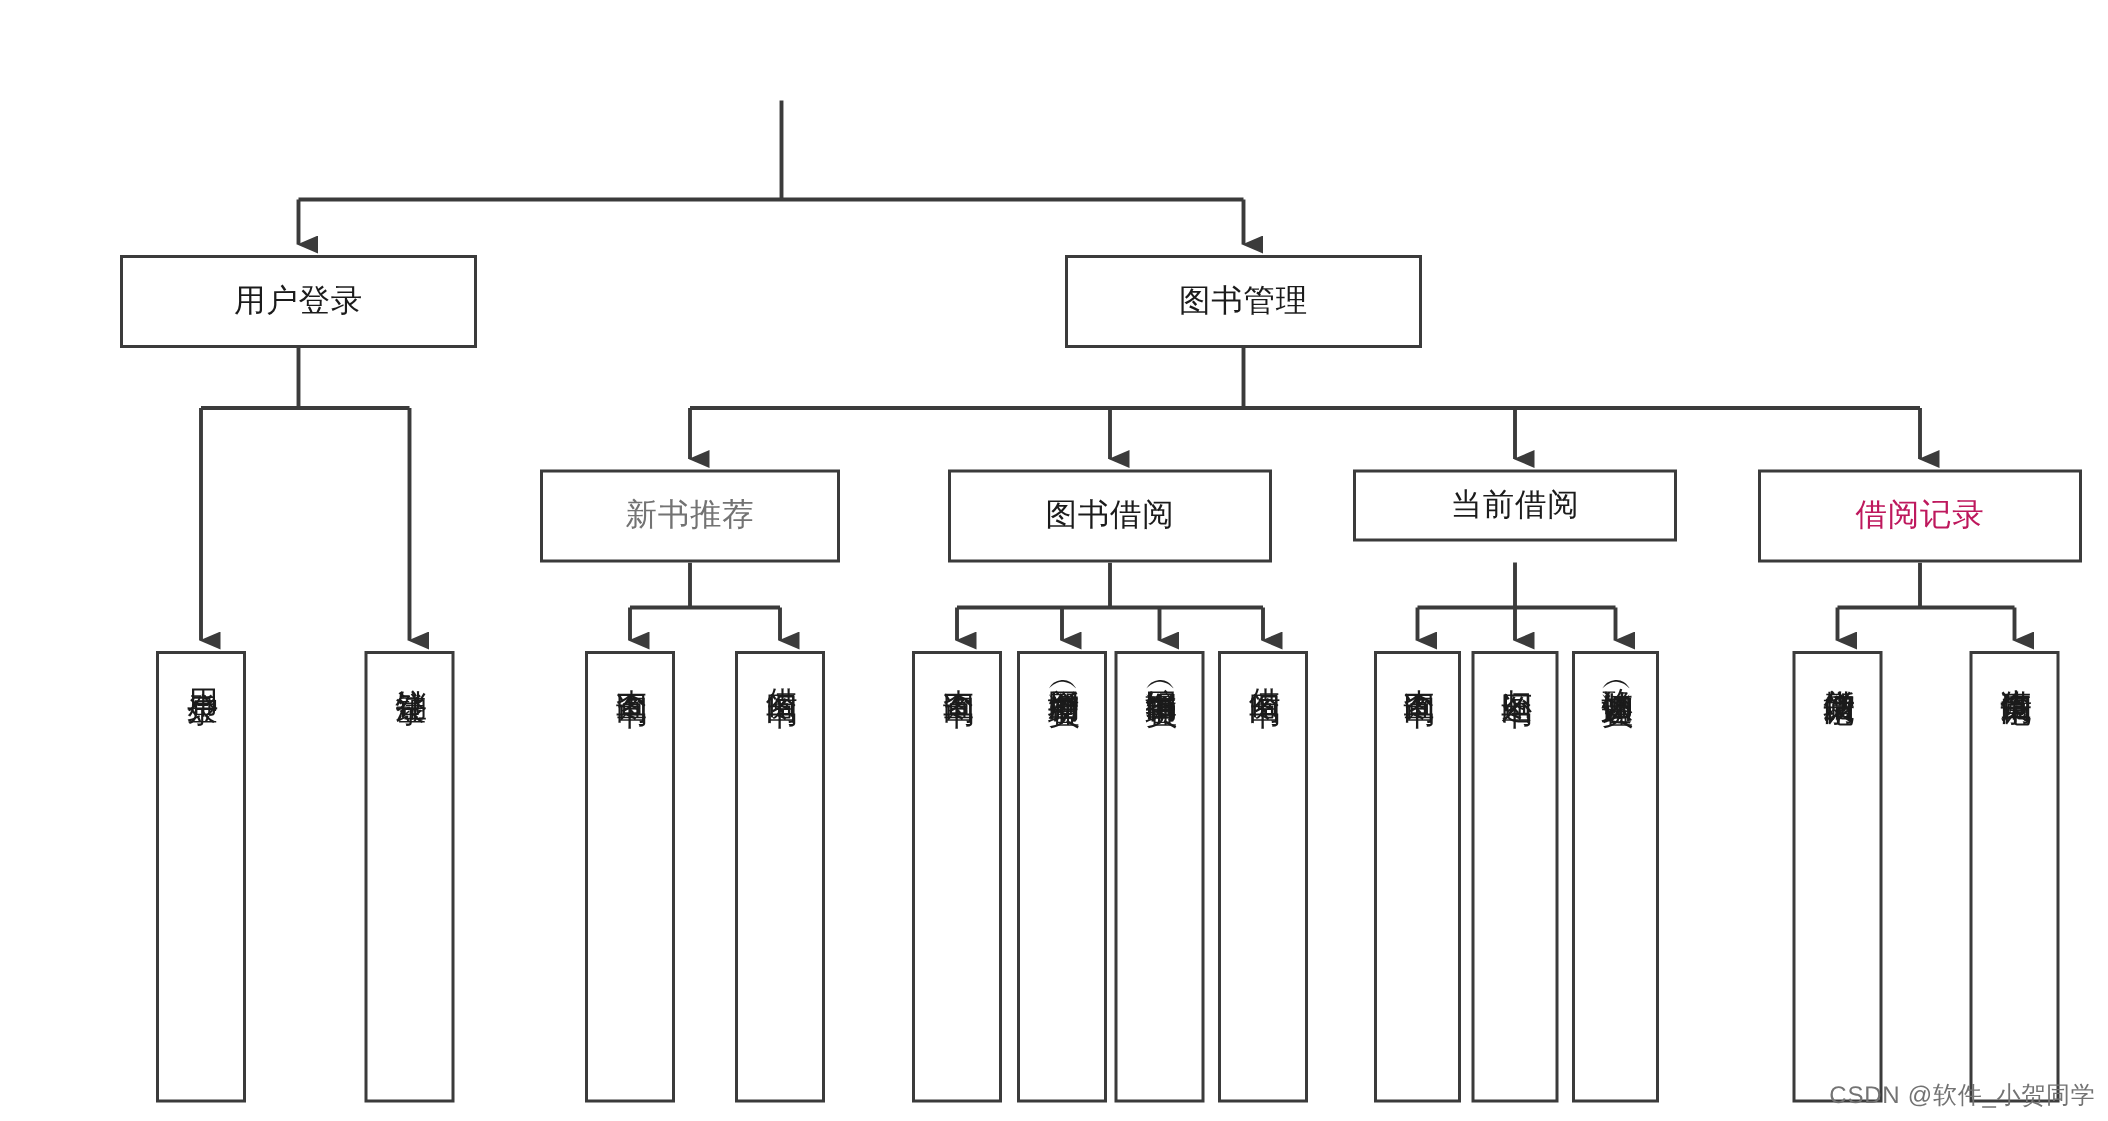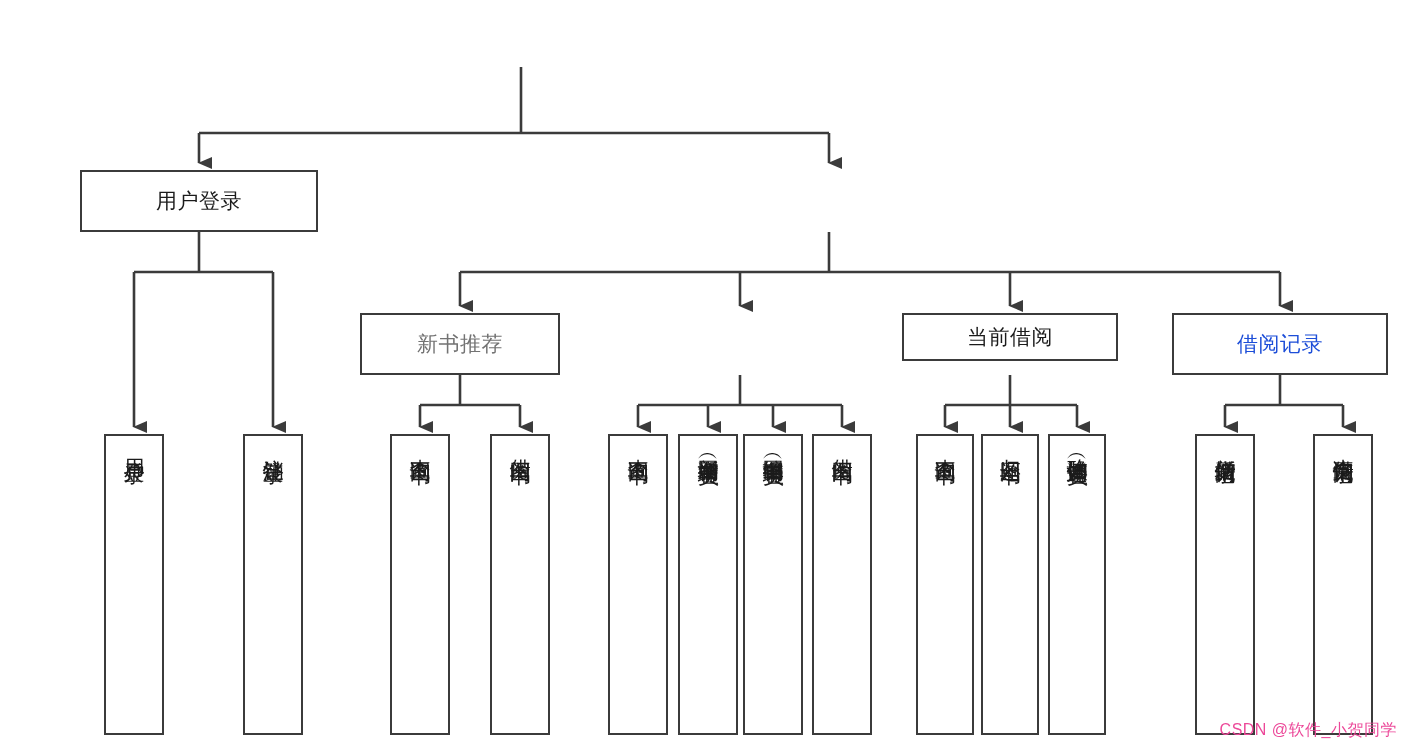--- a/index.html
+++ b/index.html
@@ -122,28 +122,34 @@
       <path d="M 1225 405 L 1343 405"></path>
       <path d="M 1225 405 L 1225 427" marker-end="url(#arrow)"></path>
       <path d="M 1343 405 L 1343 427" marker-end="url(#arrow)"></path>
     </g>
   </svg>
 
 
   <div class="node" style="left: 80px; top: 170px; width: 238px; height: 62px; border-color: rgb(59, 59, 59); background: rgb(255, 255, 255); color: rgb(27, 27, 27);">
     <span class="label">用户登录</span>
   </div>
+  <div class="node" style="left: 710px; top: 170px; width: 238px; height: 62px; border-color: rgb(59, 59, 59); background: rgb(255, 255, 255); color: rgb(27, 27, 27);">
+    <span class="label">图书管理</span>
+  </div>
 
   <div class="node" style="left: 360px; top: 313px; width: 200px; height: 62px; border-color: rgb(59, 59, 59); background: rgb(255, 255, 255); color: #737373;">
     <span class="label">新书推荐</span>
   </div>
+  <div class="node" style="left: 632px; top: 313px; width: 216px; height: 62px; border-color: rgb(59, 59, 59); background: rgb(255, 255, 255); color: rgb(27, 27, 27);">
+    <span class="label">图书借阅</span>
+  </div>
   <div class="node" style="left: 902px; top: 313px; width: 216px; height: 48px; border-color: rgb(59, 59, 59); background: rgb(255, 255, 255); color: rgb(27, 27, 27);">
     <span class="label">当前借阅</span>
   </div>
-  <div class="node" style="left: 1172px; top: 313px; width: 216px; height: 62px; border-color: rgb(59, 59, 59); background: rgb(255, 255, 255); color: #1d4ed8;">
+  <div class="node" style="left: 1172px; top: 313px; width: 216px; height: 62px; border-color: rgb(59, 59, 59); background: rgb(255, 255, 255); color: #be185d;">
     <span class="label">借阅记录</span>
   </div>
 
   <div class="node vertical" style="left: 104px; top: 434px; width: 60px; height: 301px; border-color: rgb(59, 59, 59); background: rgb(255, 255, 255); color: rgb(27, 27, 27);">
     <span class="label">用户登录</span>
   </div>
   <div class="node vertical" style="left: 243px; top: 434px; width: 60px; height: 301px; border-color: rgb(59, 59, 59); background: rgb(255, 255, 255); color: rgb(27, 27, 27);">
     <span class="label">注销登录</span>
   </div>
   <div class="node vertical" style="left: 390px; top: 434px; width: 60px; height: 301px; border-color: rgb(59, 59, 59); background: rgb(255, 255, 255); color: rgb(27, 27, 27);">
@@ -173,15 +179,15 @@
   <div class="node vertical tall" style="left: 1048px; top: 434px; width: 58px; height: 301px; border-color: rgb(59, 59, 59); background: rgb(255, 255, 255); color: rgb(27, 27, 27);">
     <span class="label">确认归还（管理员）</span>
   </div>
   <div class="node vertical tall" style="left: 1195px; top: 434px; width: 60px; height: 301px; border-color: rgb(59, 59, 59); background: rgb(255, 255, 255); color: rgb(27, 27, 27);">
     <span class="label">新增借阅记录</span>
   </div>
   <div class="node vertical tall" style="left: 1313px; top: 434px; width: 60px; height: 301px; border-color: rgb(59, 59, 59); background: rgb(255, 255, 255); color: rgb(27, 27, 27);">
     <span class="label">查询借阅记录</span>
   </div>
 
-  <div id="watermark" style="color: #ec4899;">CSDN @软件_小贺同学</div>
+  <div id="watermark" style="color: #737373;">CSDN @软件_小贺同学</div>
 
 </div>
 
 </body></html>

